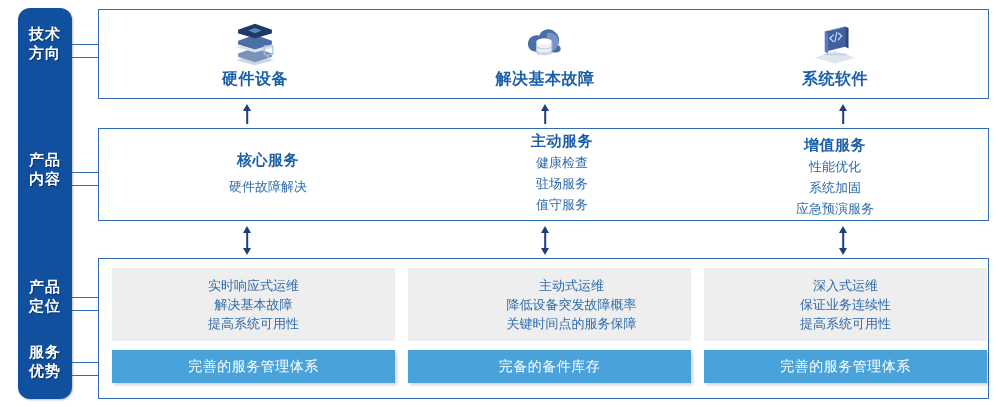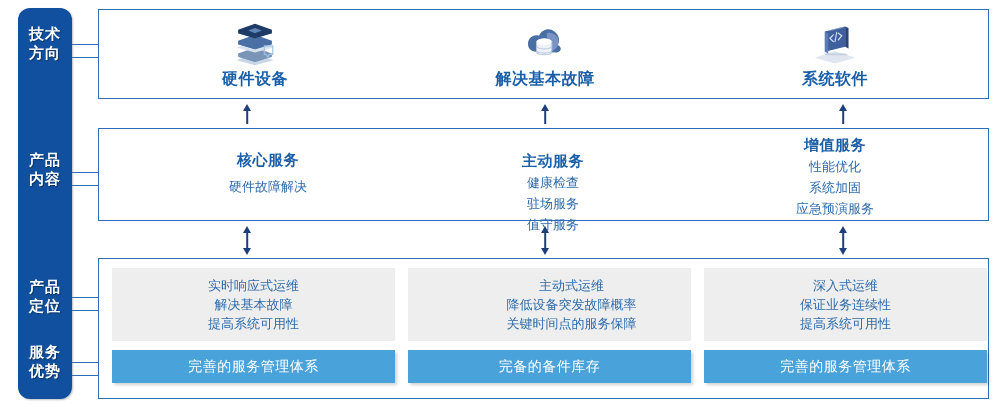--- a/index.html
+++ b/index.html
@@ -62,21 +62,21 @@
     font-size:16px;font-weight:bold;color:#1b5fa8;letter-spacing:.5px;
   }
 
   
   .cont-col{
     position:absolute;top:128px;height:93px;
     text-align:center;box-sizing:border-box;
     display:flex;flex-direction:column;align-items:center;
   }
   #cont-0{left:123px;width:290px;padding-top:23px;}
-  #cont-1{left:408px;width:290px;padding-top:24px;}
+  #cont-1{left:417px;width:290px;padding-top:4px;}
   #cont-2{left:690px;width:290px;padding-top:8px;}
   .cont-title{font-size:15px;font-weight:bold;color:#1b5fa8;letter-spacing:.5px;}
   .cont-item{font-size:13px;color:#2e6bab;line-height:19px;margin-top:2px;}
   #cont-0 .cont-item{margin-top:7px;}
 
   
   .arrow{position:absolute;}
   .arrow-line{position:absolute;width:1.6px;background:#1f3f7a;left:50%;transform:translateX(-50%);}
   .arrow-head{
     position:absolute;left:50%;transform:translateX(-50%);

